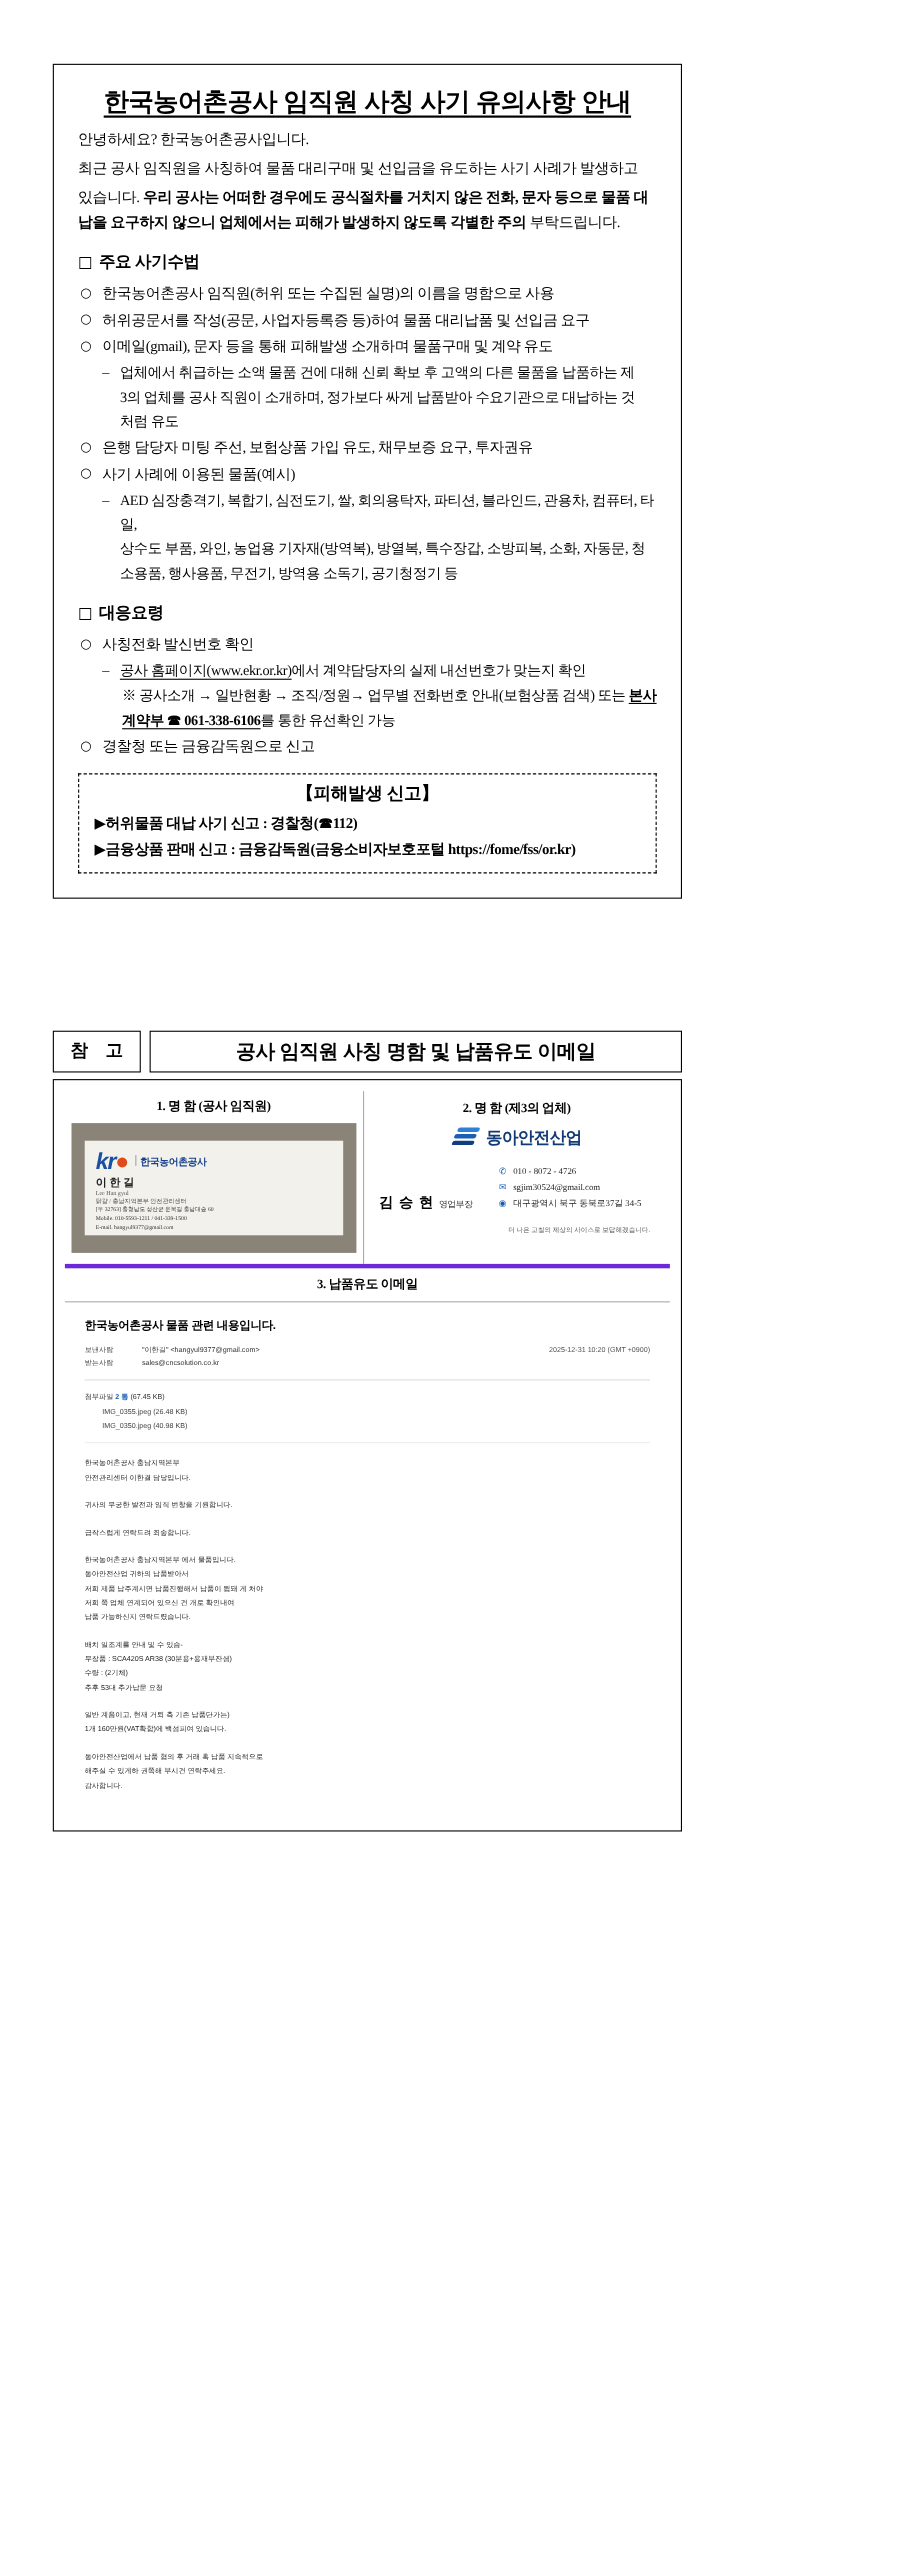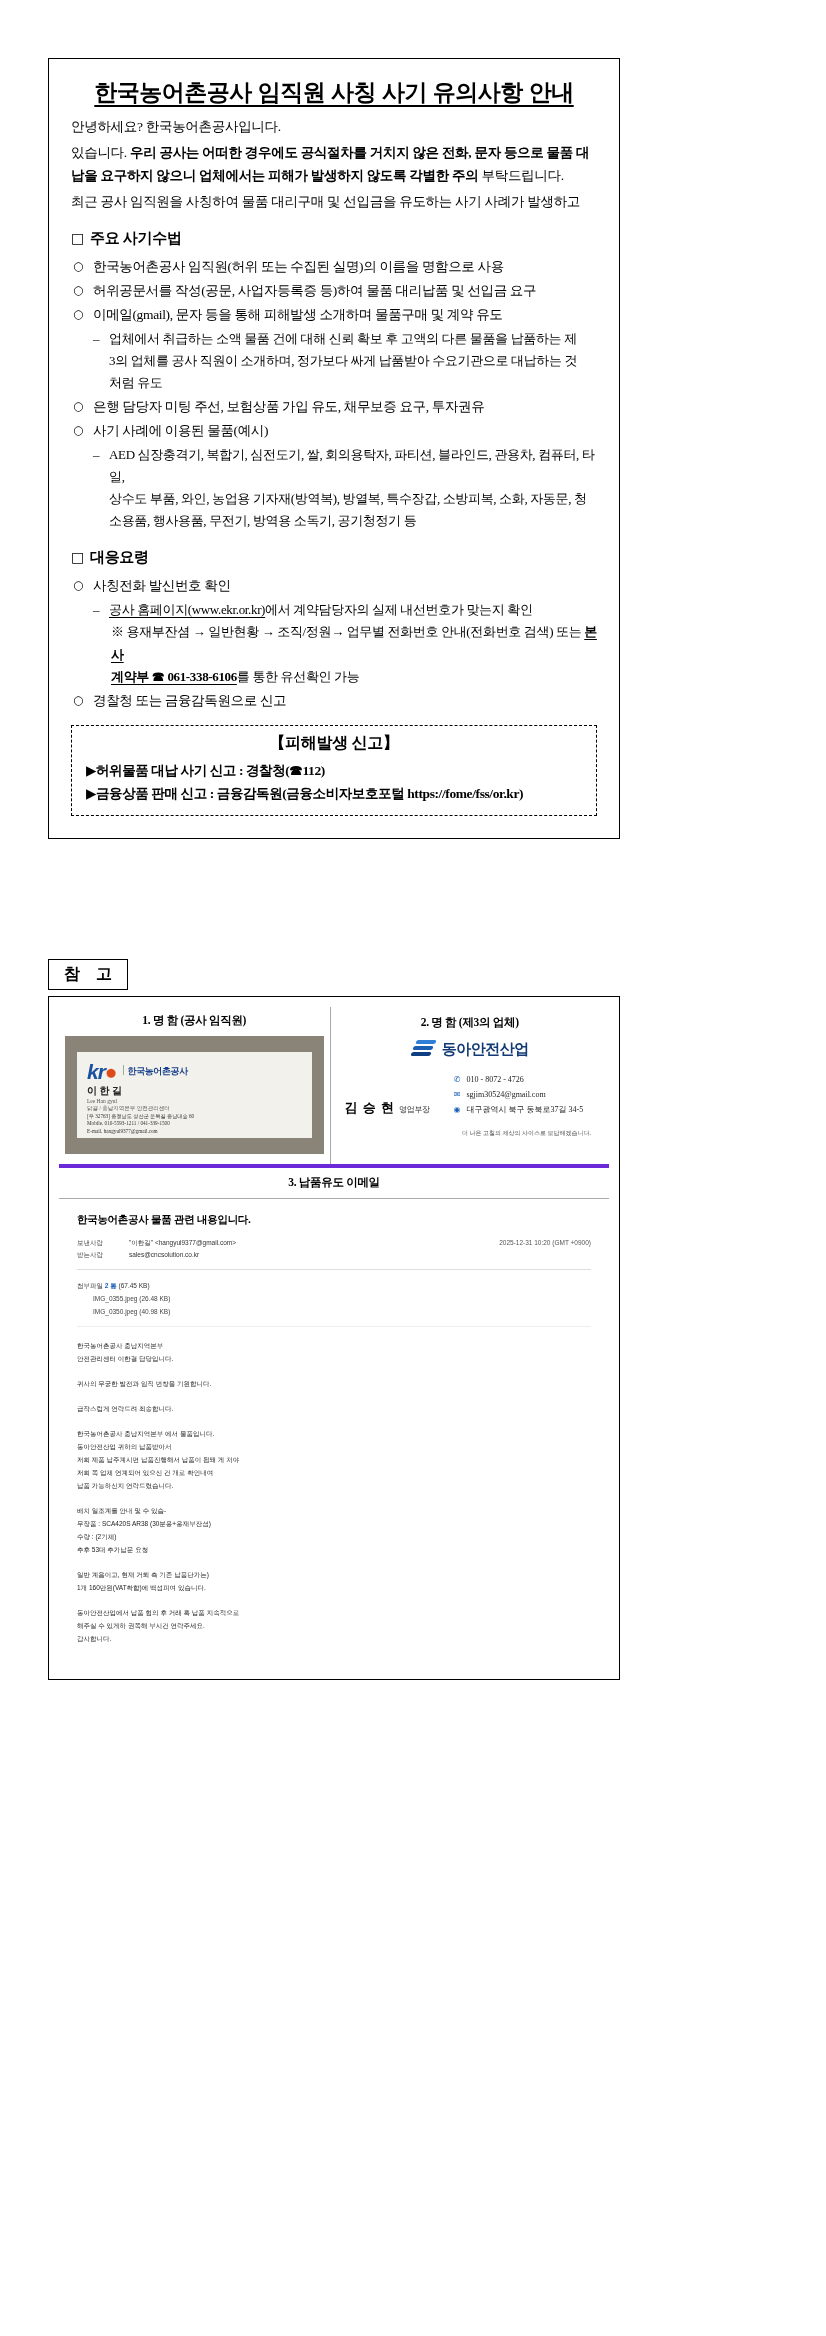--- a/index.html
+++ b/index.html
@@ -401,22 +401,22 @@
 <body>
 
 <div class="page">
 
   <div class="notice-box">
 
     <h1 class="doc-title">한국농어촌공사 임직원 사칭 사기 유의사항 안내</h1>
 
     <div class="intro">
       <p>안녕하세요? 한국농어촌공사입니다.</p>
+      <p>최근 공사 임직원을 사칭하여 물품 대리구매 및 선입금을 유도하는 사기 사례가 발생하고</p>
       <p><span>있습니다. </span><span class="strong">우리 공사는 어떠한 경우에도 공식절차를 거치지 않은 전화, 문자 등으로 물품 대납을 요구하지 않으니 업체에서는 피해가 발생하지 않도록 각별한 주의</span><span> 부탁드립니다.</span></p>
-      <p>최근 공사 임직원을 사칭하여 물품 대리구매 및 선입금을 유도하는 사기 사례가 발생하고</p>
     </div>
 
     <div class="sec-head">
       <span class="box-mark">□</span><span>주요 사기수법</span>
     </div>
 
     <ul class="lvl1">
       <li><span class="bullet">○</span><span>한국농어촌공사 임직원(허위 또는 수집된 실명)의 이름을 명함으로 사용</span></li>
       <li><span class="bullet">○</span><span>허위공문서를 작성(공문, 사업자등록증 등)하여 물품 대리납품 및 선입금 요구</span></li>
       <li><span class="bullet">○</span><span>이메일(gmail), 문자 등을 통해 피해발생 소개하며 물품구매 및 계약 유도</span></li>
@@ -443,21 +443,21 @@
     <ul class="lvl1">
       <li><span class="bullet">○</span><span>사칭전화 발신번호 확인</span></li>
     </ul>
     <ul class="lvl2">
       <li>
         <span class="dash">–</span>
         <span class="u">공사 홈페이지(www.ekr.or.kr)</span><span>에서 계약담당자의 실제 내선번호가 맞는지 확인</span>
       </li>
       <li class="star">
         <span class="dash"></span>
-        <span>※ 용재부잔셤 → 일반현황 → 조직/정원→ 업무별 전화번호 안내(전화번호 검색) 또는 </span><span class="u b">본사</span>
+        <span>※ 공사소개 → 일반현황 → 조직/정원→ 업무별 전화번호 안내(보험상품 검색) 또는 </span><span class="u b">본사</span>
       </li>
       <li class="star">
         <span class="dash"></span>
         <span class="u b">계약부 ☎ 061-338-6106</span><span>를 통한 유선확인 가능</span>
       </li>
     </ul>
     <ul class="lvl1">
       <li><span class="bullet">○</span><span>경찰청 또는 금융감독원으로 신고</span></li>
     </ul>
 
@@ -466,20 +466,21 @@
       <div class="cline">▶허위물품 대납 사기 신고 : 경찰청(☎112)</div>
       <div class="cline">▶금융상품 판매 신고 : 금융감독원(금융소비자보호포털 https://fome/fss/or.kr)</div>
     </div>
 
   </div>
 
   <div class="attach-wrap">
 
     <div class="attach-head">
       <div class="attach-tag">참 고</div>
+      <div class="attach-title">공사 임직원 사칭 명함 및 납품유도 이메일</div>
     </div>
 
     <div class="attach-body">
 
       <div class="cards-row">
 
         <div class="card-col">
           <div class="card-cap">1. 명 함 (공사 임직원)</div>
           <div class="namecard-photo">
             <div class="namecard-inner">

